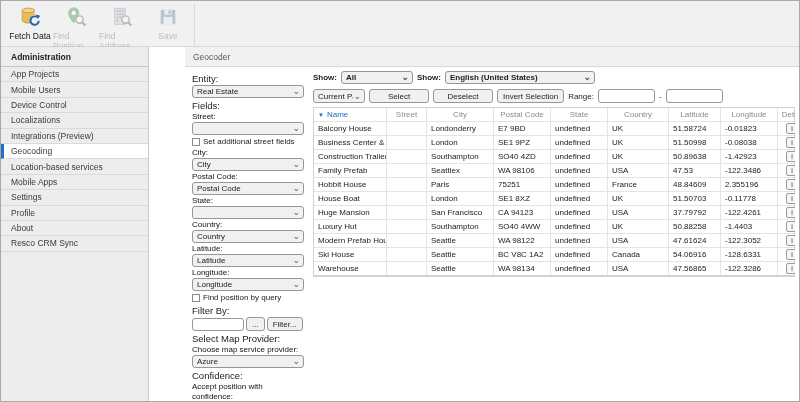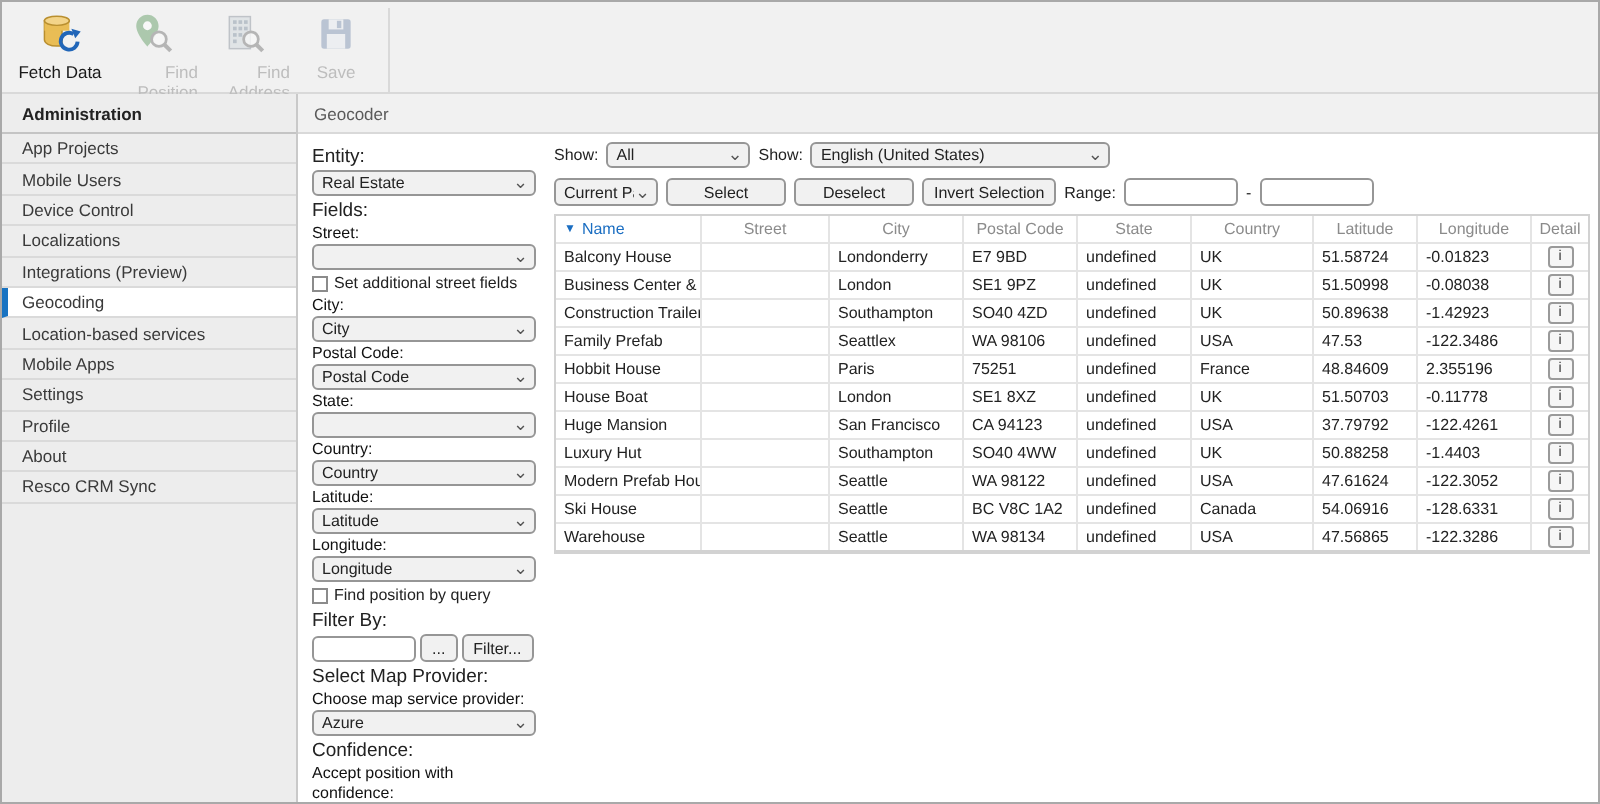--- a/index.html
+++ b/index.html
@@ -2,35 +2,35 @@
 <html><head>
 <meta charset="utf-8">
 <style>
   * { margin:0; padding:0; box-sizing:border-box; font-family:"Liberation Sans", sans-serif; }
   html,body { width:800px; height:402px; overflow:hidden; background:#fff; }
   .app { width:800px; height:402px; border:1px solid #a9a9a9; display:flex; flex-direction:column; font-size:9px; color:#222; background:#fff; }
 
   
   .toolbar { height:46px; background:#f1f1f1; border-bottom:1px solid #d9d9d9; display:flex; align-items:flex-start; padding:3px 4px 0 6px; flex-shrink:0; }
   .tool-btn { width:46px; display:flex; flex-direction:column; align-items:center; gap:1px; padding:2px 0 0; background:none; border:none; cursor:pointer; }
-  .tool-btn .lbl { font-size:8.5px; color:#1a1a1a; line-height:1.15; text-align:right; }
+  .tool-btn .lbl { font-size:8.5px; color:#1a1a1a; line-height:1.15; text-align:left; }
   .tool-btn.disabled .lbl { color:#bdbdbd; }
   .tool-btn.disabled svg { opacity:.5; filter:grayscale(.3); }
   .toolbar-sep { width:1px; background:#d9d9d9; height:42px; margin-left:3px; }
 
   .body-row { flex:1; display:flex; min-height:0; }
 
   
   .sidebar { width:148px; background:#ededed; border-right:1px solid #c9c9c9; flex-shrink:0; }
   .sidebar-header { height:20px; display:flex; align-items:center; padding-left:10px; font-weight:bold; font-size:8.5px; border-bottom:1px solid #c4c4c4; color:#222; }
   .side-item { height:15.4px; display:flex; align-items:center; padding-left:10px; border-bottom:1px solid #dadada; color:#3a3a3a; font-size:8.5px; cursor:pointer; }
   .side-item.selected { background:#fff; border-left:3px solid #1873c2; padding-left:7px; }
 
   
-  .main { flex:1; display:flex; flex-direction:column; min-width:0; background:#fff; }
+  .main { flex:1; display:flex; flex-direction:column; min-width:0; background:#fff;padding-left:36px; }
   .main-header { height:20px; background:#f1f1f1; border-bottom:1px solid #d9d9d9; display:flex; align-items:center; padding-left:8px; color:#5a5a5a; font-size:8.5px; flex-shrink:0; }
   .content { flex:1; display:flex; padding:4px 4px 0 7px; min-height:0; overflow:hidden; }
 
   
   .form-col { width:112px; flex-shrink:0; margin-right:9px; overflow:hidden; }
   .sec-label { font-weight:normal; font-size:9.5px; line-height:11px; margin:2px 0 1px; }
   .fld-label { font-size:8px; color:#111; line-height:9px; margin:1px 0 1px; }
   .sublabel { font-size:8px; color:#111; line-height:10px; }
   .select { height:13px; background:#f1f1f1; border:1px solid #969696; border-radius:3px; display:flex; align-items:center; padding:0 3px 0 4px; cursor:pointer; margin-bottom:1px; }
   .select .val { flex:1; overflow:hidden; white-space:nowrap; font-size:8px; }
@@ -39,21 +39,21 @@
   .cb { width:8px; height:8px; background:#fff; border:1px solid #8b8b8b; flex-shrink:0; cursor:pointer; }
   .cb-lbl { font-size:8px; white-space:nowrap; }
   .ti { height:13px; background:#fff; border:1px solid #969696; border-radius:3px; font-size:8px; padding:0 3px; outline:none; }
   .btn { height:14px; background:#f1f1f1; border:1px solid #969696; border-radius:3px; font-size:8px; padding:0 5px; cursor:pointer; color:#222; white-space:nowrap; }
   .filter-row { display:flex; gap:2px; align-items:center; margin:1px 0 1px; }
   .filter-row .ti { width:52px; }
 
   
   .records-col { flex:1; min-width:0; overflow:hidden; }
   .rec-title { font-weight:bold; font-size:9.5px; line-height:11px; margin:2px 0 3px; }
-  .show-row { display:flex; align-items:center; gap:4px; margin-bottom:5px; }
+  .show-row { display:flex; align-items:center; gap:4px; margin-bottom:5px;font-weight:bold; }
   .show-row .lab { font-size:8px; }
   .btn-row { display:flex; align-items:center; gap:4px; margin-bottom:4px; }
   .btn-row .lab { font-size:8px; }
   .sel-inline { margin-bottom:0; }
   .w-all { width:72px; } .w-lang { width:150px; } .w-page { width:52px; }
   .w-act { width:60px; } .w-range { width:57px; height:14px; }
 
   
   .table { border:1px solid #d2d2d2; width:100%; }
   .trow, .thead-row { display:flex; height:14px; border-bottom:1px solid #e4e4e4; }

